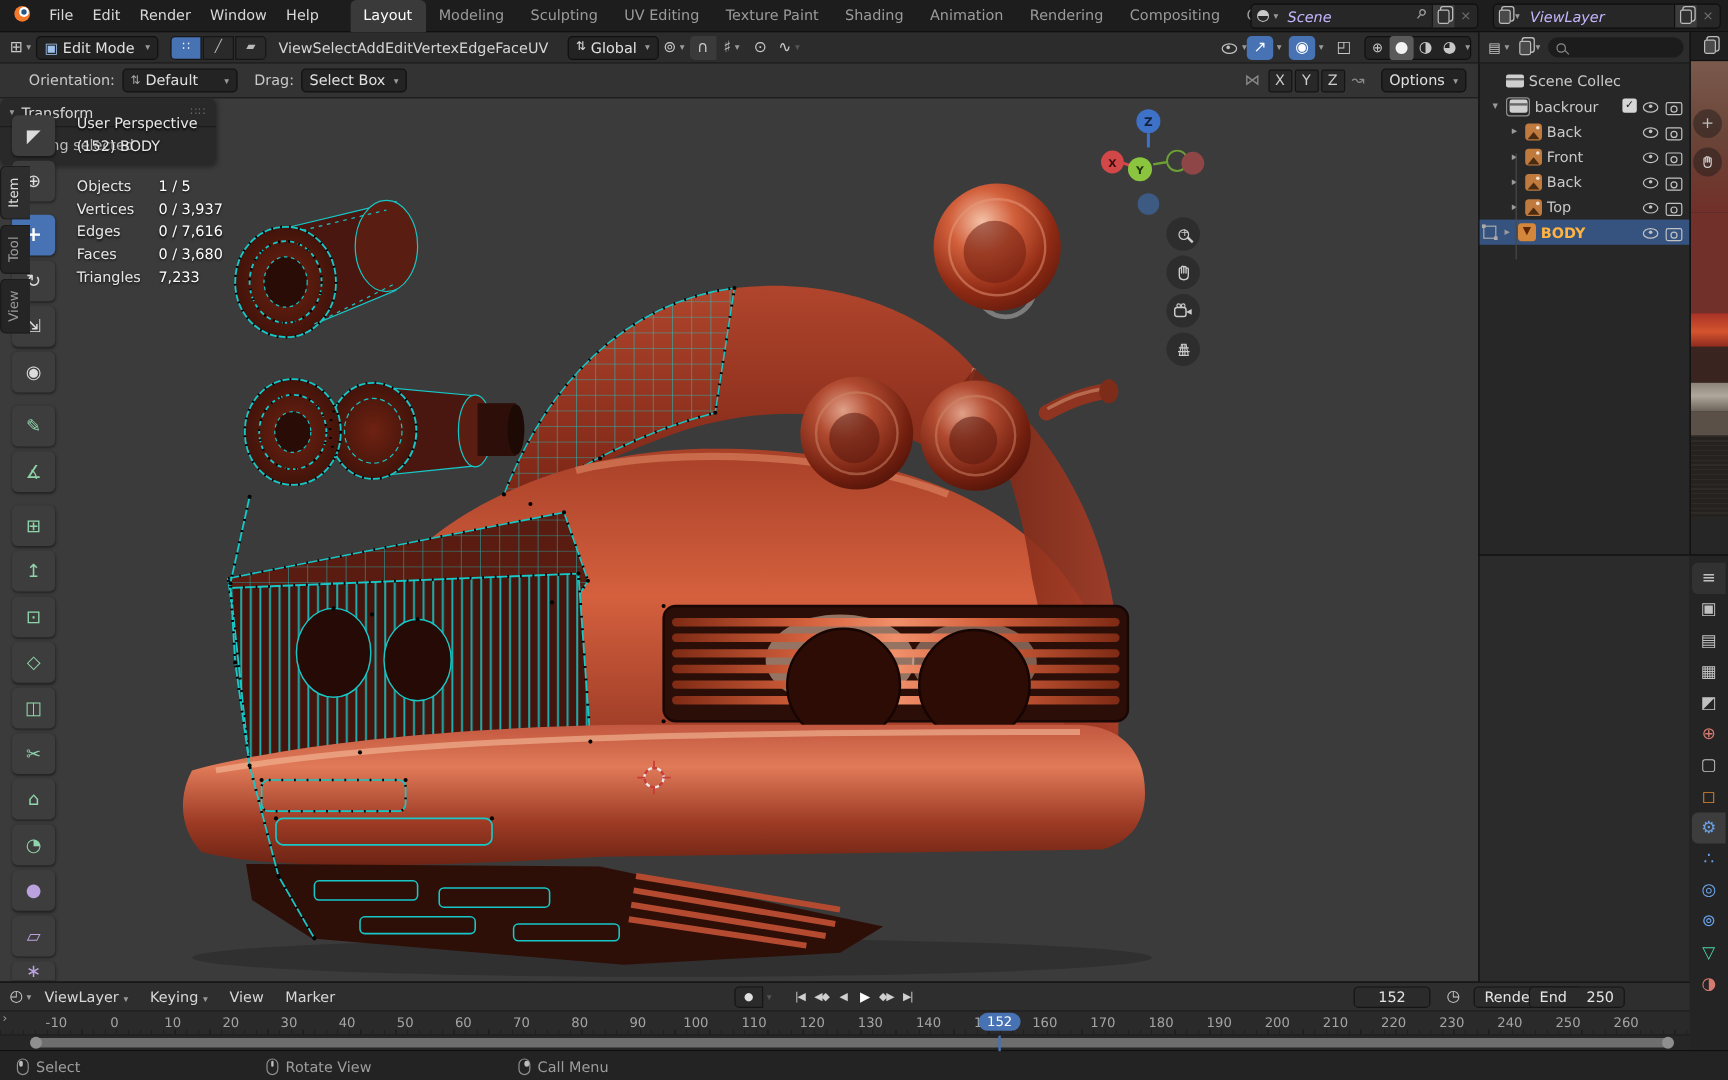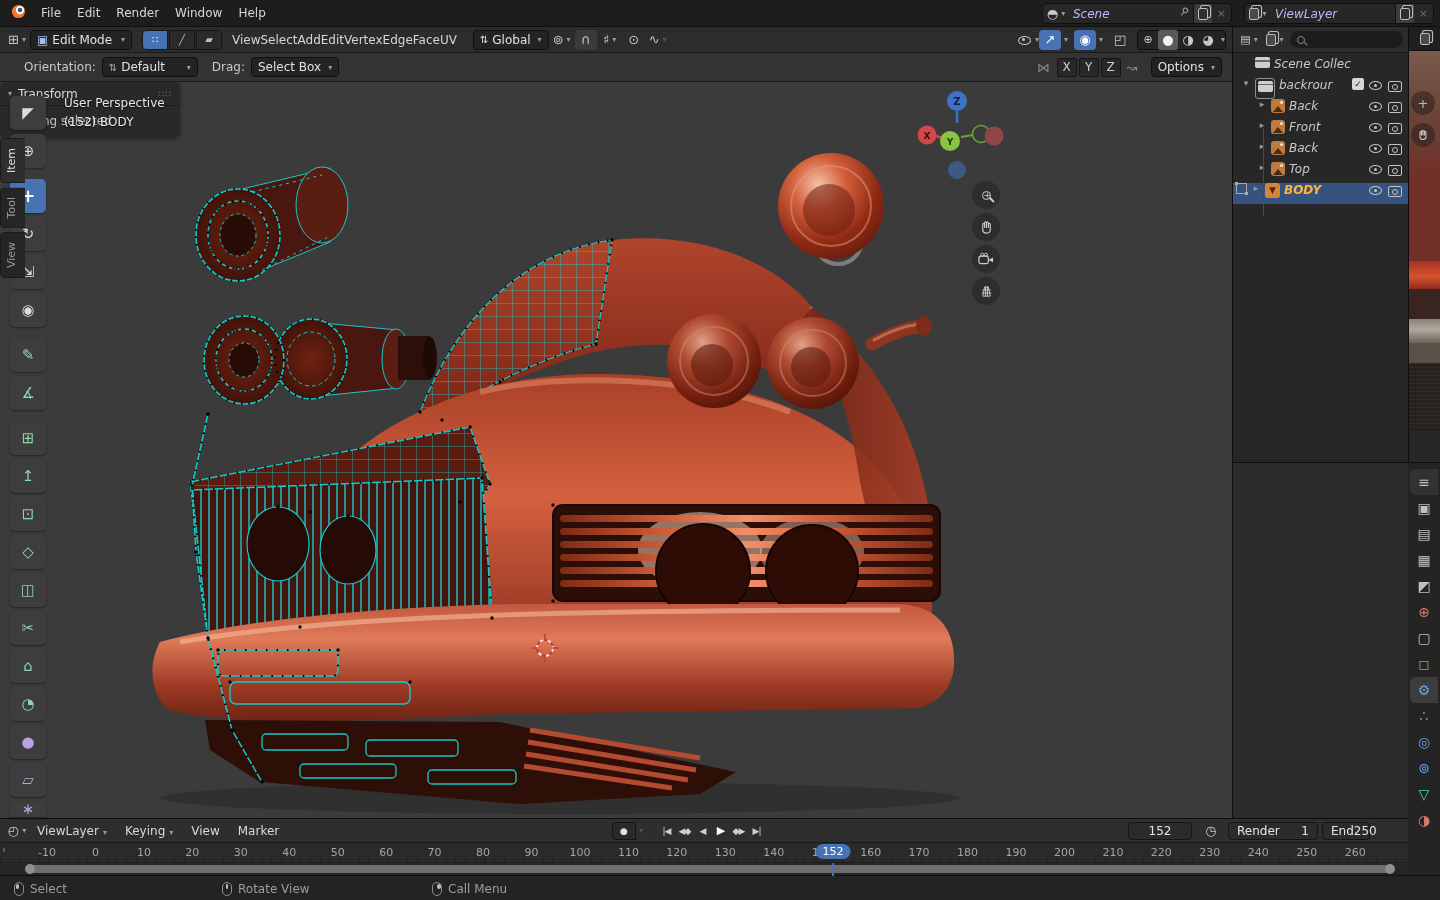--- a/index.html
+++ b/index.html
@@ -66,21 +66,21 @@
   .grip{margin-left:auto;color:#6e6e6e;font-size:9px;letter-spacing:1px;}
   .ntabs{left:1204px;top:8px;width:25px;display:flex;flex-direction:column;gap:4px;}
   .ntabs span{writing-mode:vertical-rl;transform:rotate(180deg);background:#252525;color:#9a9a9a;padding:9px 4px;border-radius:0 5px 5px 0;text-align:center;font-size:11px;border:1px solid #1a1a1a;border-left:none;}
   .ntabs span:first-child{background:#2e2e2e;color:#e0e0e0;}
 
   
   .outliner{left:1232px;top:27px;width:176px;height:435px;background:#272727;border-left:1px solid #0e0e0e;}
   .outliner .hd{height:26px;background:#2c2c2c;border-bottom:1px solid #191919;display:flex;align-items:center;padding:0 5px;gap:4px;}
   .srch{flex:1;background:#1c1c1c;border-radius:10px;height:17px;display:flex;align-items:center;padding:0 7px;gap:5px;}
   .srch input{background:none;border:none;outline:none;color:#ccc;width:60px;font-size:11px;font-family:inherit;}
-  .orow{height:21px;display:flex;gap:4px;padding-left:8px;color:#c9c9c9;font-style:italic;}
+  .orow{height:21px;display:flex;align-items:center;gap:4px;padding-left:8px;color:#c9c9c9;}
   .orow .nm{flex:1;white-space:nowrap;overflow:hidden;}
   .orow .ri{display:flex;gap:4px;margin-right:6px;}
   .sel{background:#35537e;}
   .sel .nm{color:#ffb340;}
   .treeline{left:30px;top:101px;width:1px;height:88px;background:#4a4a4a;}
   .disc{font-size:9px;color:#9a9a9a;width:10px;text-align:center;}
   .chk{width:12px;height:12px;background:#d6d6d6;border-radius:2px;color:#1a1a1a;font-size:9px;line-height:12px;text-align:center;}
   .chk::after{content:"✓";}
   .eye,.cam{width:15px;height:14px;position:relative;display:inline-block;}
   .eye::before{content:"";position:absolute;left:1px;top:3px;width:11px;height:7px;border:1.2px solid #c2c2c2;border-radius:50%;}
@@ -165,20 +165,32 @@
           <circle cx="10.6" cy="6.4" r="4.4" fill="#fff"></circle>
           <circle cx="10.6" cy="6.4" r="2.4" fill="#265787"></circle>
         </svg>
     </span>
     <span class="menus flex">
         <span>File</span>
         <span>Edit</span>
         <span>Render</span>
         <span>Window</span>
         <span>Help</span>
+      </span>
+    <span class="ws">
+        <span>Layout</span>
+        <span>Modeling</span>
+        <span>Sculpting</span>
+        <span>UV Editing</span>
+        <span>Texture Paint</span>
+        <span>Shading</span>
+        <span>Animation</span>
+        <span>Rendering</span>
+        <span>Compositing</span>
+        <span>Geometry Nodes</span>
       </span>
 
     <div class="abs idblock" style="left:1042px;top:3px;width:190px;">
       <span class="hicon" style="width:26px;">◓<span class="chev">▾</span></span>
       <span class="txt">Scene</span>
       <span style="padding:0 3px;">
         <svg width="12" height="12" viewBox="0 0 14 14">
             <g transform="rotate(40 7 7)" stroke="#9a9a9a" stroke-width="1.3" fill="none">
               <circle cx="7" cy="4.5" r="2.6"></circle>
               <path d="M7 7v5"></path>
@@ -457,20 +469,32 @@
       <g>
         <circle cx="545" cy="566" r="8" fill="none" stroke="#e8e8e8" stroke-width="2" stroke-dasharray="4 4"></circle>
         <circle cx="545" cy="566" r="8" fill="none" stroke="#c83c3c" stroke-width="2" stroke-dasharray="4 4" stroke-dashoffset="4"></circle>
         <path d="M545,552 V559 M545,573 V580 M531,566 H538 M552,566 H559" stroke="#c83c3c" stroke-width="1.5"></path>
       </g>
     </svg>
 
     <div class="abs stats">
       <div>User Perspective</div>
       <div>(152) BODY</div>
+      <div class="grid">
+        <span>Objects</span>
+          <span class="v">1 / 5</span>
+        <span>Vertices</span>
+          <span class="v">0 / 3,937</span>
+        <span>Edges</span>
+          <span class="v">0 / 7,616</span>
+        <span>Faces</span>
+          <span class="v">0 / 3,680</span>
+        <span>Triangles</span>
+          <span class="v">7,233</span>
+      </div>
     </div>
 
     <div class="abs tools">
         <span>◤</span>
         <span>⊕</span>
         <span>+</span>
         <span>↻</span>
         <span>⇲</span>
         <span>◉</span>
         <span>✎</span>
@@ -676,21 +700,21 @@
           <span>▶|</span>
         </span>
       <span class="tfield" style="left:1128px;width:64px;justify-content:center;">
         <span>152</span>
       </span>
       <span class="hicon abs" style="left:1200px;">◷</span>
       <span class="tfield" style="left:1228px;width:90px;">
         <span>Render</span>
         <span class="r">1</span>
       </span>
-      <span class="tfield" style="left:1322px;width:48px;">
+      <span class="tfield" style="left:1274px;width:80px;">
         <span>End</span>
         <span class="r">250</span>
       </span>
     </div>
     <div class="ruler">
       <span class="collapse-arrow">›</span>
       <span><span class="ticktxt" style="left: 47px;">-10</span><span class="ticktxt" style="left: 95.45px;">0</span><span class="ticktxt" style="left: 143.9px;">10</span><span class="ticktxt" style="left: 192.35px;">20</span><span class="ticktxt" style="left: 240.8px;">30</span><span class="ticktxt" style="left: 289.25px;">40</span><span class="ticktxt" style="left: 337.7px;">50</span><span class="ticktxt" style="left: 386.15px;">60</span><span class="ticktxt" style="left: 434.6px;">70</span><span class="ticktxt" style="left: 483.05px;">80</span><span class="ticktxt" style="left: 531.5px;">90</span><span class="ticktxt" style="left: 579.95px;">100</span><span class="ticktxt" style="left: 628.4px;">110</span><span class="ticktxt" style="left: 676.85px;">120</span><span class="ticktxt" style="left: 725.3px;">130</span><span class="ticktxt" style="left: 773.75px;">140</span><span class="ticktxt" style="left: 822.2px;">150</span><span class="ticktxt" style="left: 870.65px;">160</span><span class="ticktxt" style="left: 919.1px;">170</span><span class="ticktxt" style="left: 967.55px;">180</span><span class="ticktxt" style="left: 1016px;">190</span><span class="ticktxt" style="left: 1064.45px;">200</span><span class="ticktxt" style="left: 1112.9px;">210</span><span class="ticktxt" style="left: 1161.35px;">220</span><span class="ticktxt" style="left: 1209.8px;">230</span><span class="ticktxt" style="left: 1258.25px;">240</span><span class="ticktxt" style="left: 1306.7px;">250</span><span class="ticktxt" style="left: 1355.15px;">260</span></span>
       <span class="tickmarks"></span>
       <span class="playhead-badge">152</span>
     </div>

